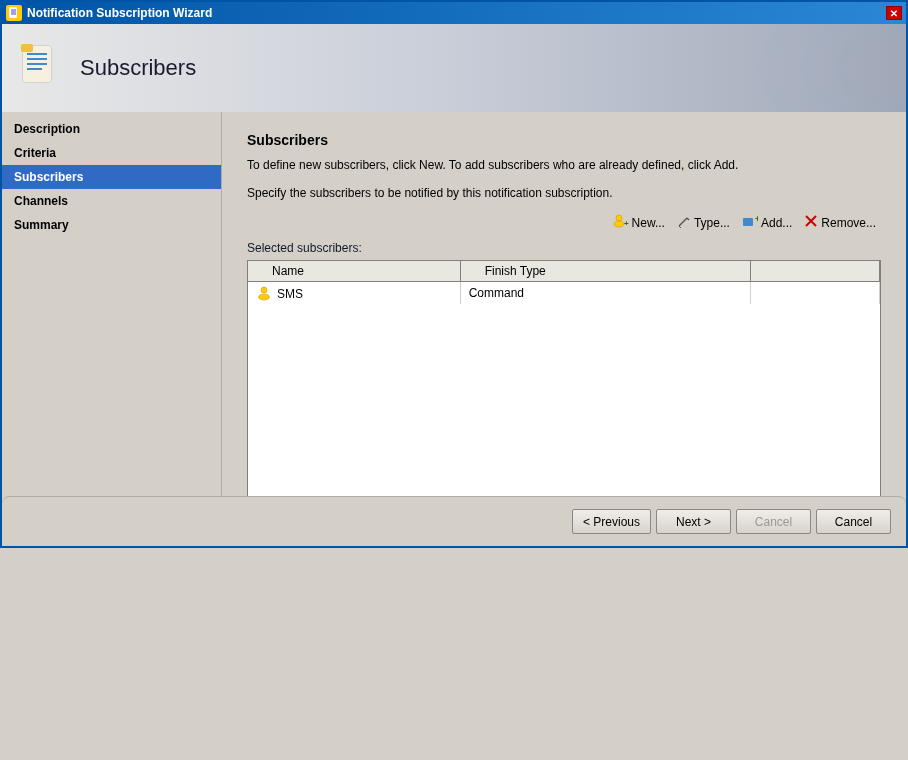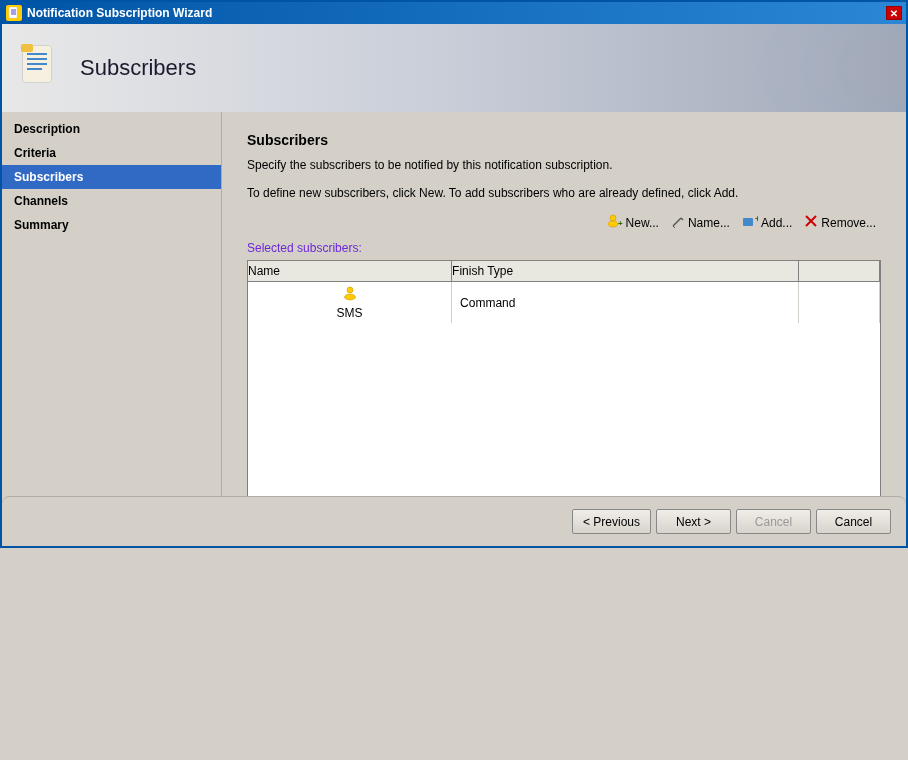--- a/index.html
+++ b/index.html
@@ -168,59 +168,58 @@
       gap: 3px;
       padding: 2px 5px;
     }
 
     .toolbar-btn .btn-icon {
       font-size: 14px;
     }
 
     .selected-label {
       font-size: 12px;
-      color: #6d28d9;
+      color: #0f172a;
       margin-bottom: 5px;
     }
 
     .table-container {
       border: 1px solid #808080;
       background: white;
       height: 320px;
       overflow-y: auto;
     }
 
     table {
       width: 100%;
       border-collapse: collapse;
     }
 
     thead th {
       background: #e8e8e0;
       border-bottom: 1px solid #808080;
       border-right: 1px solid #808080;
-      padding: 3px 0;
+      padding: 3px 24px;
       text-align: left;
       font-weight: normal;
       font-size: 12px;
       color: #000;
     }
 
     tbody td {
       padding: 3px 8px;
       border-right: 1px solid #d0d0c8;
       font-size: 12px;
       color: #000;
     }
 
     .row-name-cell {
       display: flex;
-      align-items: center;
+      align-items: flex-end;
       gap: 5px;
-      flex-direction: column;
     }
 
     .subscriber-icon {
       width: 16px;
       height: 16px;
       flex-shrink: 0;
     }
 
     .footer {
       height: 50px;
@@ -311,43 +310,43 @@
       <div class="sidebar-item">
         <span>Channels</span>
       </div>
       <div class="sidebar-item">
         <span>Summary</span>
       </div>
     </div>
 
     <div class="content-area">
       <div class="content-title">Subscribers</div>
+      <p class="content-description">To define new subscribers, click New.  To add subscribers who are already defined, click Add.</p>
       <p class="content-description">Specify the subscribers to be notified by this notification subscription.</p>
-      <p class="content-description">To define new subscribers, click New.  To add subscribers who are already defined, click Add.</p>
 
       <div class="toolbar">
         <button class="toolbar-btn">
           <span class="btn-icon">
             <svg width="16" height="14" viewBox="0 0 16 14">
               <circle cx="6" cy="4" r="3" fill="#ffcc00" stroke="#cc8800" stroke-width="0.5"></circle>
               <ellipse cx="6" cy="10" rx="5" ry="3" fill="#ffcc00" stroke="#cc8800" stroke-width="0.5"></ellipse>
               <text x="11" y="12" font-size="8" fill="#336600" font-weight="bold">+</text>
             </svg>
           </span>
           <span>New...</span>
         </button>
         <button class="toolbar-btn">
           <span class="btn-icon">
             <svg width="14" height="14" viewBox="0 0 14 14">
               <line x1="2" y1="12" x2="10" y2="4" stroke="#555" stroke-width="1.5"></line>
               <line x1="10" y1="4" x2="12" y2="6" stroke="#555" stroke-width="1.5"></line>
               <line x1="2" y1="12" x2="4" y2="14" stroke="#555" stroke-width="1"></line>
             </svg>
           </span>
-          <span>Name...</span>
+          <span>Type...</span>
         </button>
         <button class="toolbar-btn">
           <span class="btn-icon">
             <svg width="16" height="14" viewBox="0 0 16 14">
               <rect x="1" y="4" width="10" height="8" fill="#4488cc" rx="1"></rect>
               <text x="13" y="8" font-size="9" fill="#336600" font-weight="bold">+</text>
             </svg>
           </span>
           <span>Add...</span>
         </button>

